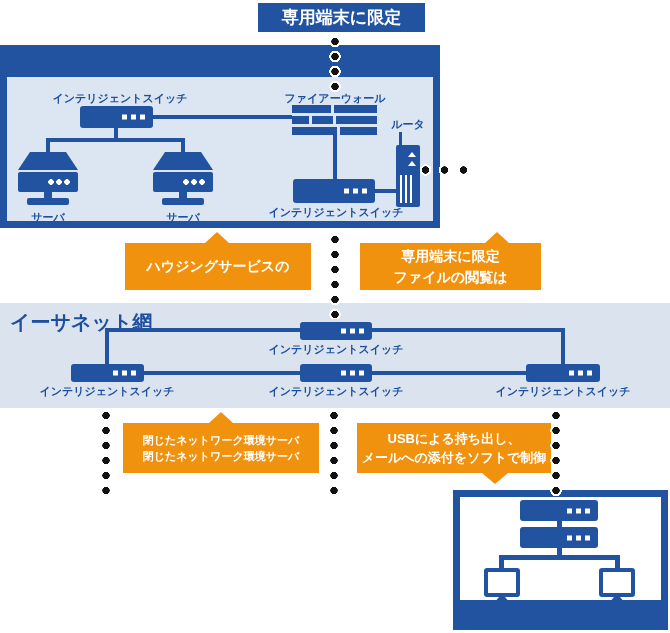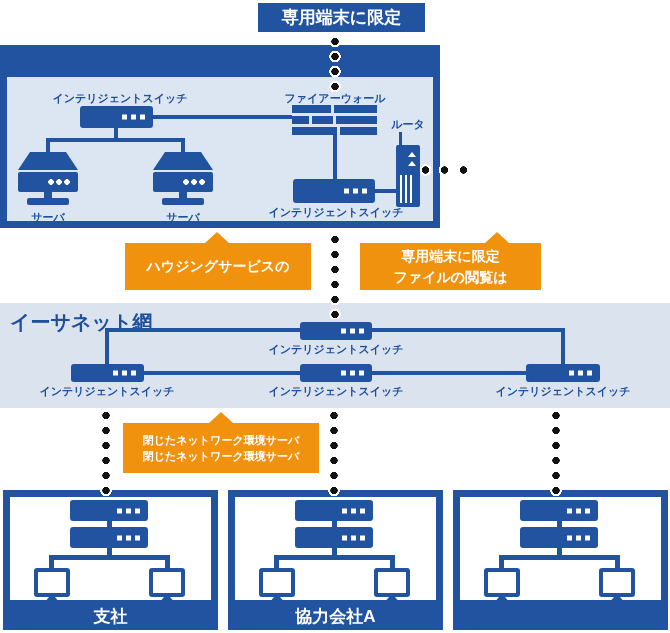--- a/index.html
+++ b/index.html
@@ -158,47 +158,21 @@
     <div class="switch" style="left:71px;top:61px;width:73px;height:18px;"></div>
     <div class="switch" style="left:300px;top:61px;width:72px;height:18px;"></div>
     <div class="switch" style="left:526px;top:61px;width:74px;height:18px;"></div>
 
     <div class="lbl" style="left:336px;top:39px;">インテリジェントスイッチ</div>
     <div class="lbl" style="left:107px;top:81px;">インテリジェントスイッチ</div>
     <div class="lbl" style="left:336px;top:81px;">インテリジェントスイッチ</div>
     <div class="lbl" style="left:563px;top:81px;">インテリジェントスイッチ</div>
   </div>
 
-  <div class="frame" style="left:3px;top:490px;width:215px;height:140px;">
-    <div class="inner" style="left:7px;right:7px;top:7px;bottom:30px;"></div>
-    <div class="switch" style="left:67px;top:10px;width:78px;height:21px;"></div>
-    <div class="line" style="left:104px;top:31px;width:5px;height:6px;"></div>
-    <div class="switch" style="left:67px;top:37px;width:78px;height:21px;"></div>
-    <div class="line" style="left:104px;top:58px;width:5px;height:9px;"></div>
-    <div class="line" style="left:46px;top:65px;width:121px;height:5px;"></div>
-    <div class="line" style="left:46px;top:65px;width:5px;height:15px;"></div>
-    <div class="line" style="left:162px;top:65px;width:5px;height:15px;"></div>
-    <div class="monitor small" style="left:31px;top:78px;width:36px;height:29px;"></div>
-    <div class="monitor small" style="left:146px;top:78px;width:36px;height:29px;"></div>
-    <div class="boxtitle" style="bottom:2px;font-size:17px;">支社</div>
-  </div>
-
-  <div class="frame" style="left:228px;top:490px;width:215px;height:140px;">
-    <div class="inner" style="left:7px;right:7px;top:7px;bottom:30px;"></div>
-    <div class="switch" style="left:67px;top:10px;width:78px;height:21px;"></div>
-    <div class="line" style="left:104px;top:31px;width:5px;height:6px;"></div>
-    <div class="switch" style="left:67px;top:37px;width:78px;height:21px;"></div>
-    <div class="line" style="left:104px;top:58px;width:5px;height:9px;"></div>
-    <div class="line" style="left:46px;top:65px;width:121px;height:5px;"></div>
-    <div class="line" style="left:46px;top:65px;width:5px;height:15px;"></div>
-    <div class="line" style="left:162px;top:65px;width:5px;height:15px;"></div>
-    <div class="monitor small" style="left:31px;top:78px;width:36px;height:29px;"></div>
-    <div class="monitor small" style="left:146px;top:78px;width:36px;height:29px;"></div>
-    <div class="boxtitle" style="bottom:2px;font-size:17px;">協力会社A</div>
-  </div>
+
 
   <div class="frame" style="left:453px;top:490px;width:215px;height:140px;">
     <div class="inner" style="left:7px;right:7px;top:7px;bottom:30px;"></div>
     <div class="switch" style="left:67px;top:10px;width:78px;height:21px;"></div>
     <div class="line" style="left:104px;top:31px;width:5px;height:6px;"></div>
     <div class="switch" style="left:67px;top:37px;width:78px;height:21px;"></div>
     <div class="line" style="left:104px;top:58px;width:5px;height:9px;"></div>
     <div class="line" style="left:46px;top:65px;width:121px;height:5px;"></div>
     <div class="line" style="left:46px;top:65px;width:5px;height:15px;"></div>
     <div class="line" style="left:162px;top:65px;width:5px;height:15px;"></div>
@@ -216,20 +190,25 @@
     <span>専用端末に限定</span>
     <span>ファイルの閲覧は</span>
   </div>
 
   <div class="callout" style="left:123px;top:423px;width:196px;height:50px;font-size:11px;">
     <div class="tri-up" style="left:86px;"></div>
     <span>閉じたネットワーク環境サーバ</span>
     <span>閉じたネットワーク環境サーバ</span>
   </div>
 
+  <div class="callout" style="left:357px;top:423px;width:194px;height:50px;font-size:13px;">
+    <div class="tri-down" style="left:125px;"></div>
+    <span>USBによる持ち出し、</span>
+    <span>メールへの添付をソフトで制御</span>
+  </div>
 
   <div class="vdots" style="left:329px;top:34px;height:58px;"></div>
   <div class="hdots" style="left:416px;top:164px;width:57px;"></div>
   <div class="vdots" style="left:329px;top:232px;height:87px;"></div>
   <div class="vdots" style="left:100px;top:408px;height:88px;"></div>
   <div class="vdots" style="left:328px;top:408px;height:88px;"></div>
   <div class="vdots" style="left:550px;top:408px;height:88px;"></div>
 
 </div>
 

